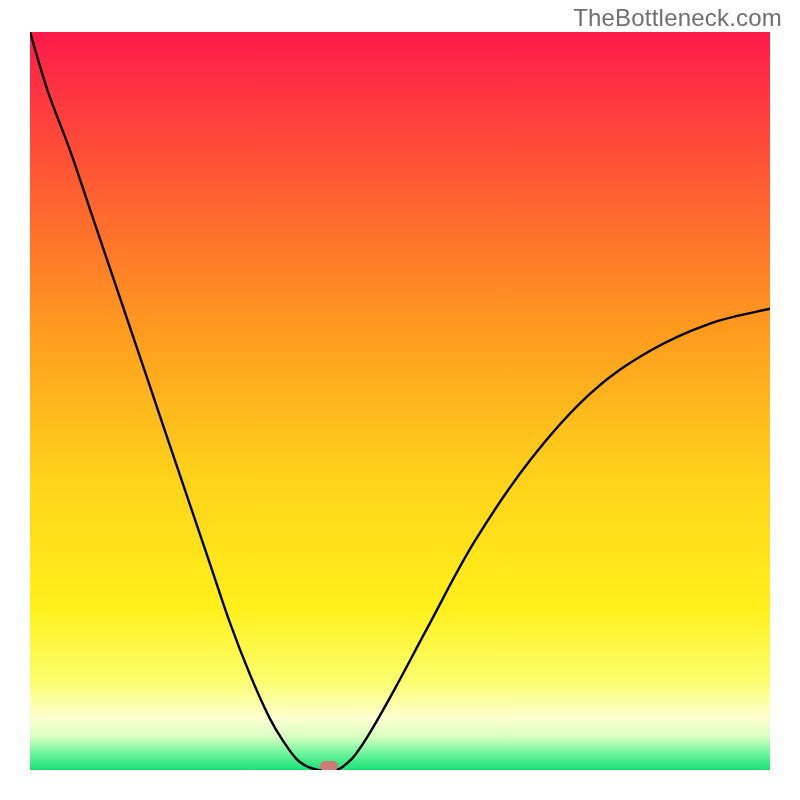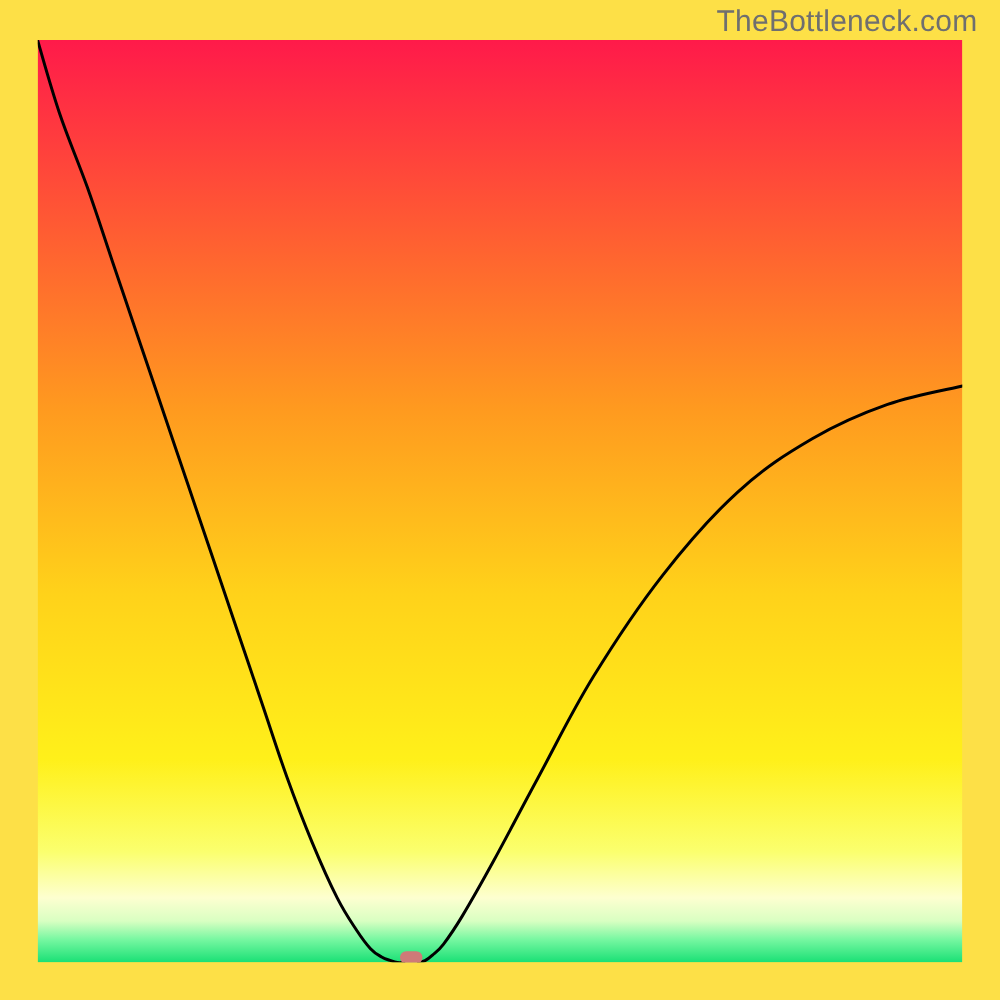--- a/index.html
+++ b/index.html
@@ -8,21 +8,21 @@
     width: 800px;
     height: 800px;
     background: #000;
     font-family: Arial, Helvetica, sans-serif;
     overflow: hidden;
   }
   .outer {
     position: relative;
     width: 800px;
     height: 800px;
-    background: #fde047;
+    background: #ffffff;
   }
   .watermark {
     position: absolute;
     top: 4px;
     right: 18px;
     color: #6f6f6f;
     font-size: 24px;
     font-weight: 500;
     font-family: Arial, sans-serif;
     letter-spacing: 0.2px;

